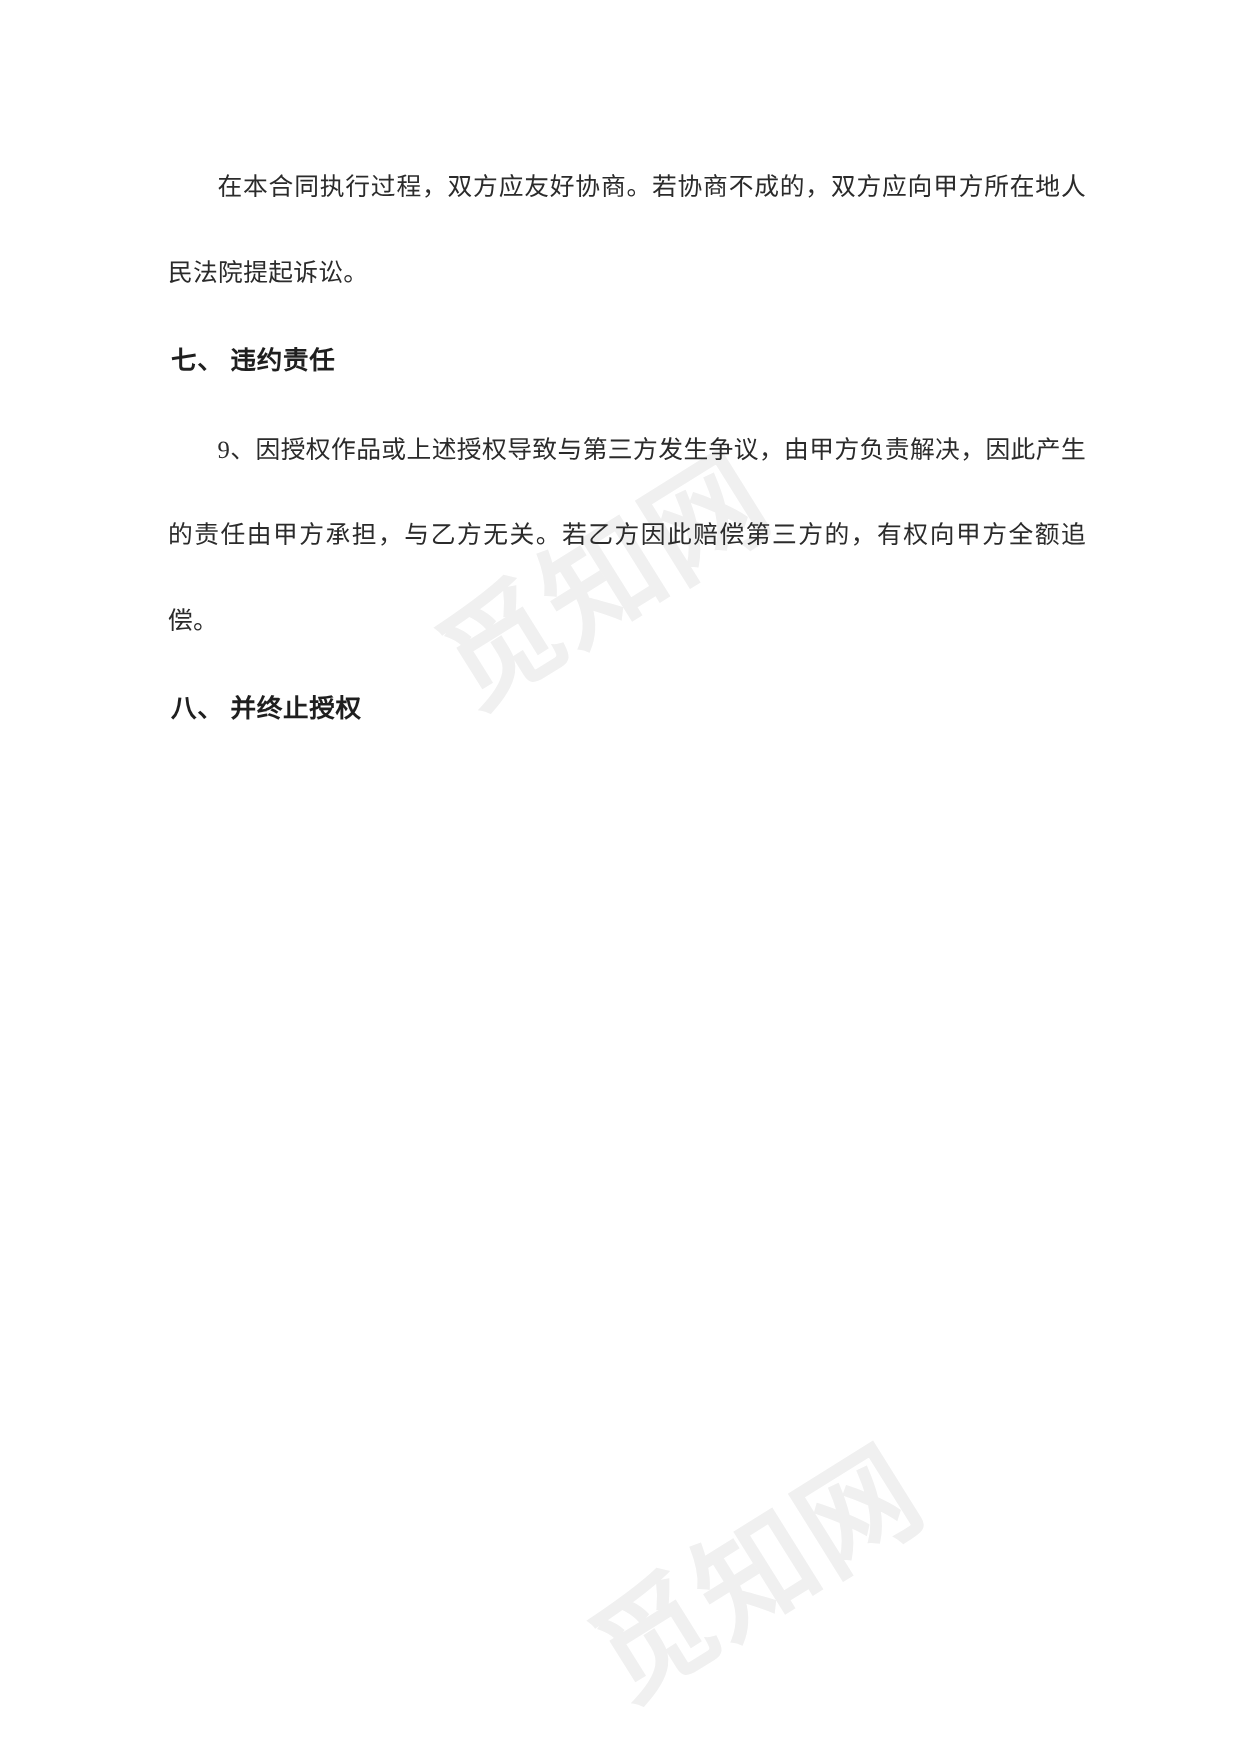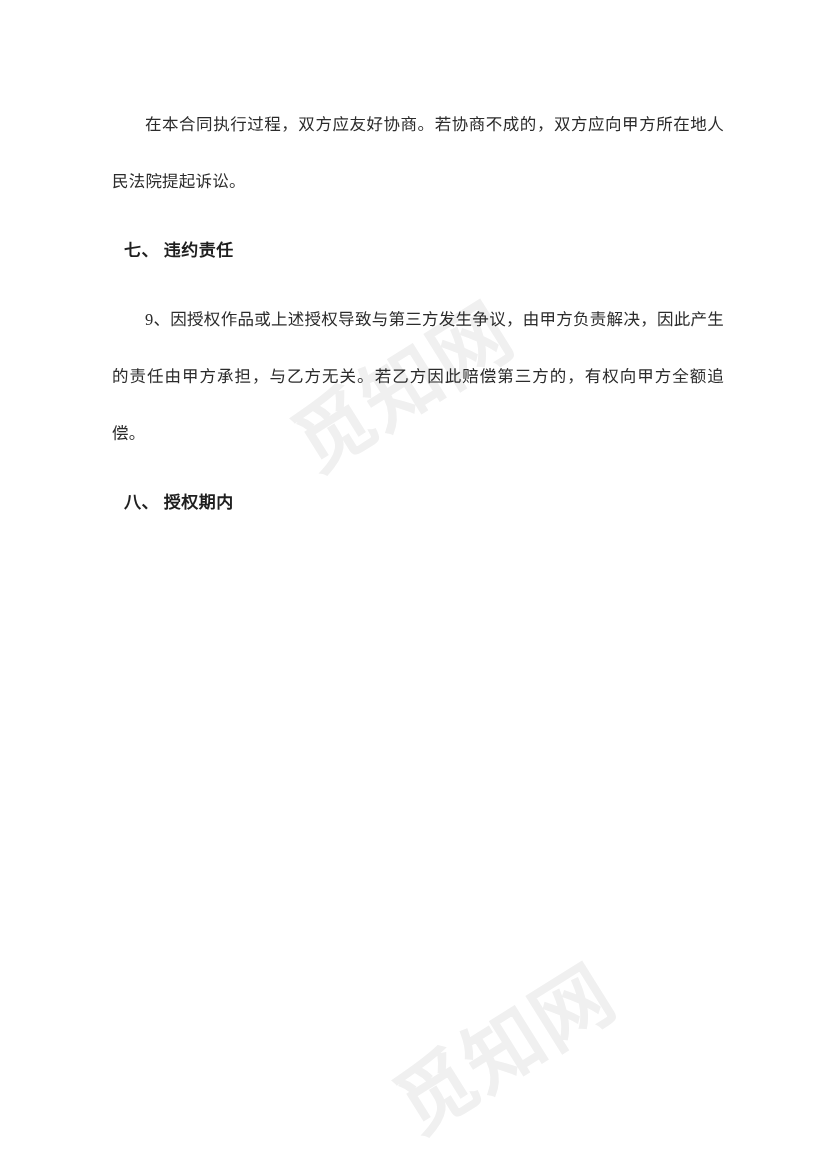--- a/index.html
+++ b/index.html
@@ -62,21 +62,21 @@
     font-family: Liberation Serif, serif;
   }
   p.indent {
     text-indent: 2em;
   }
   p.noindent {
     text-indent: 0;
   }
 
   h2.heading {
-    margin: 12px;
+    margin: 2px;
     font-size: 17px;
     font-weight: 700;
     line-height: 57px;
     letter-spacing: 0.5px;
     color: #1f1f1f;
   }
 
   
   .gap-before-heading { margin-top: 21px; }
   .gap-after-heading  { margin-top: 20px; }
@@ -97,17 +97,17 @@
     <p class="para indent">在本合同执行过程，双方应友好协商。若协商不成的，双方应向甲方所在地人民法院提起诉讼。</p>
 
     <h2 class="heading gap-before-heading">七、 违约责任</h2>
 
     <p class="para indent gap-after-heading">9、因授权作品或上述授权导致与第三方发生争议，由甲方负责解决，因此产生的责任由甲方承担，与乙方无关。若乙方因此赔偿第三方的，有权向甲方全额追偿。</p>
 
 
 
 
 
-    <h2 class="heading gap-section">八、 授权期内</h2>
+    <h2 class="heading gap-section">八、 并终止授权</h2>
 
 
   </div>
 </div>
 
 </body></html>

